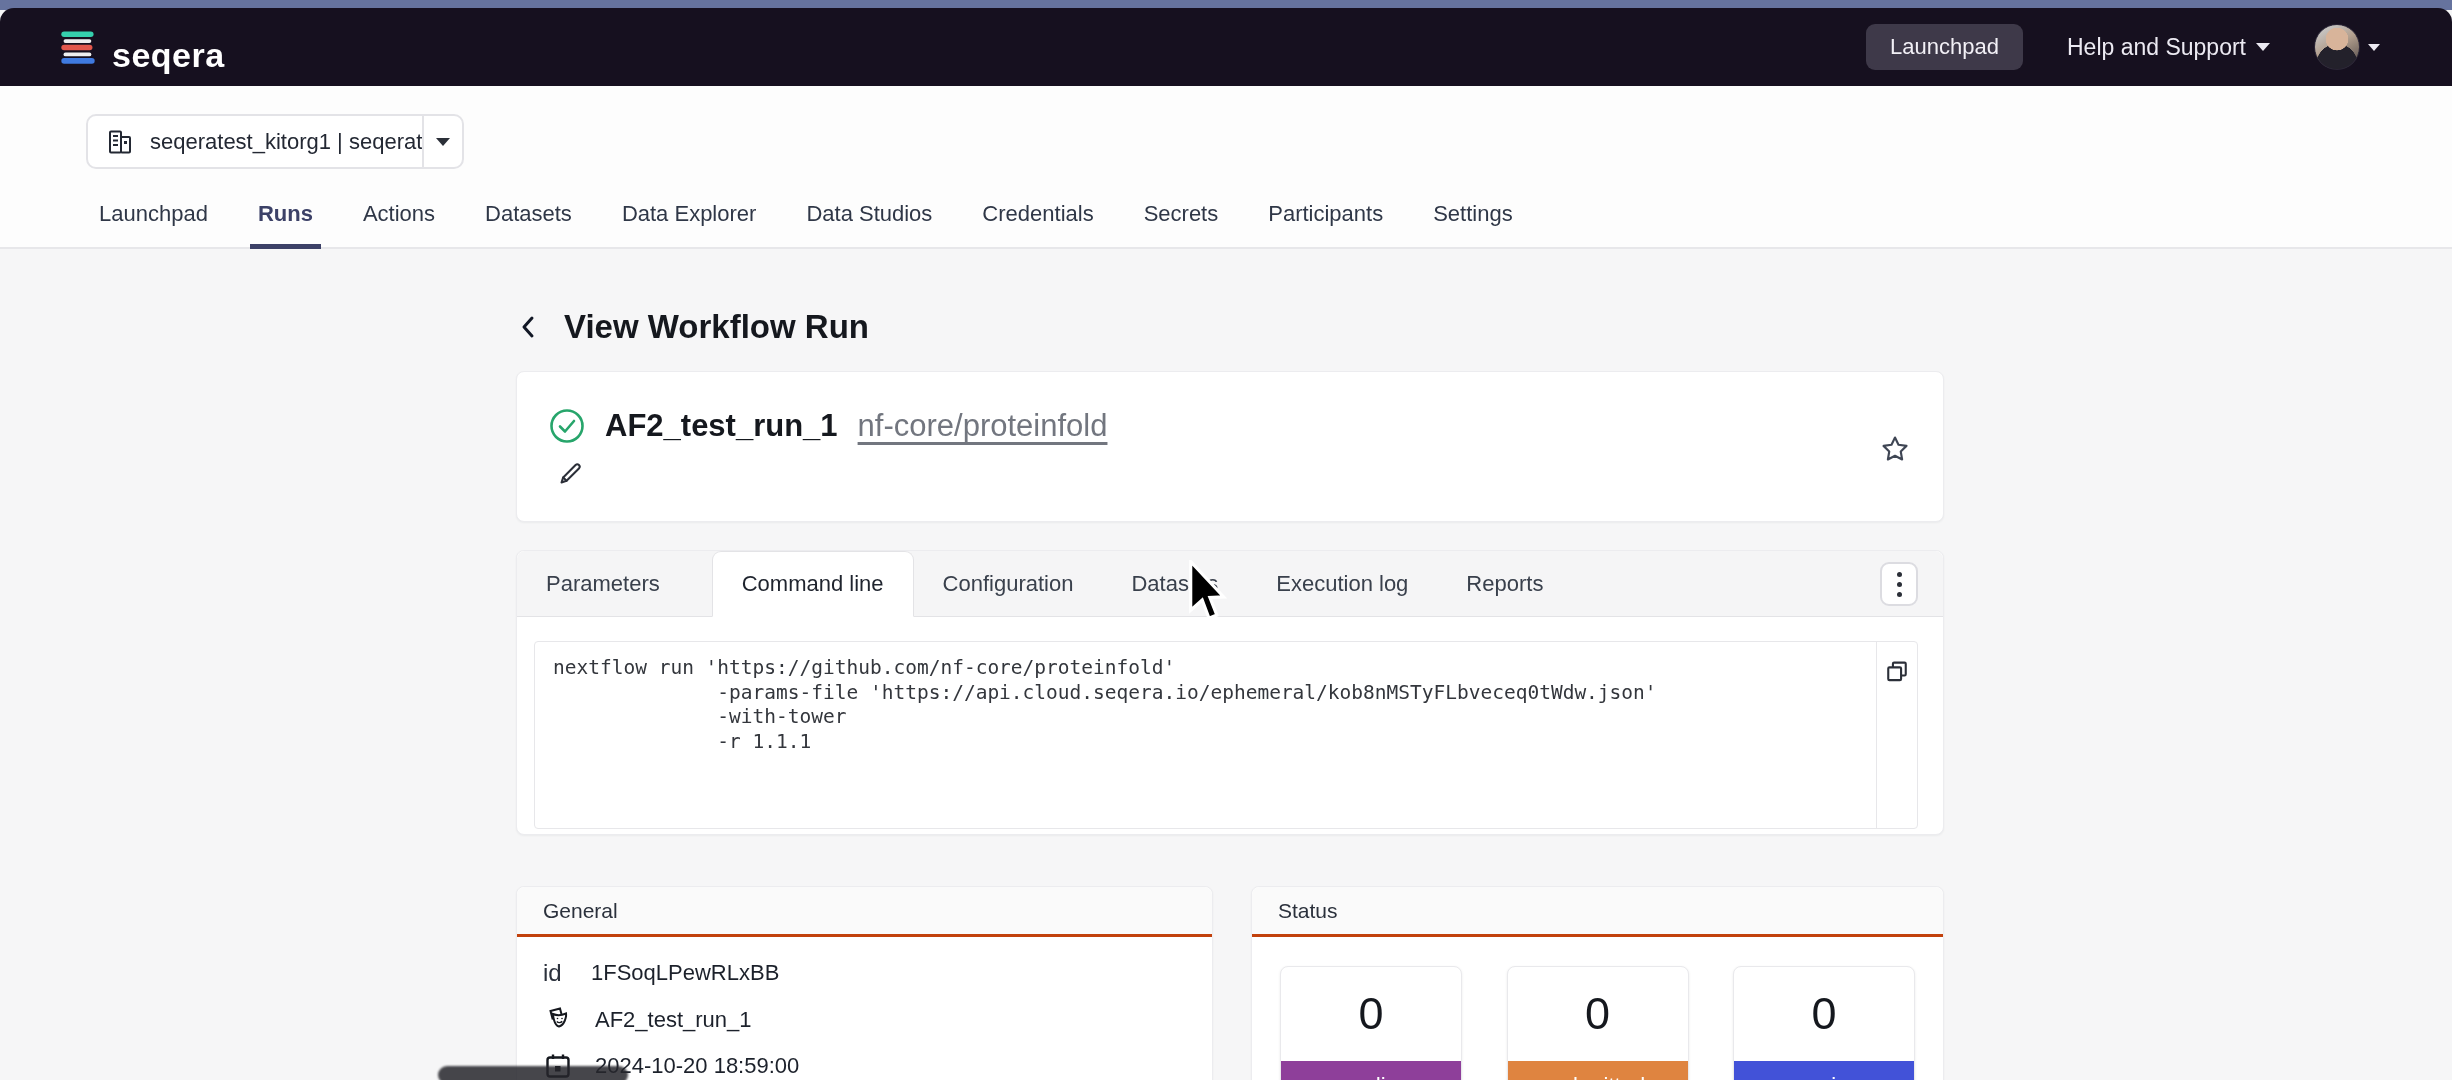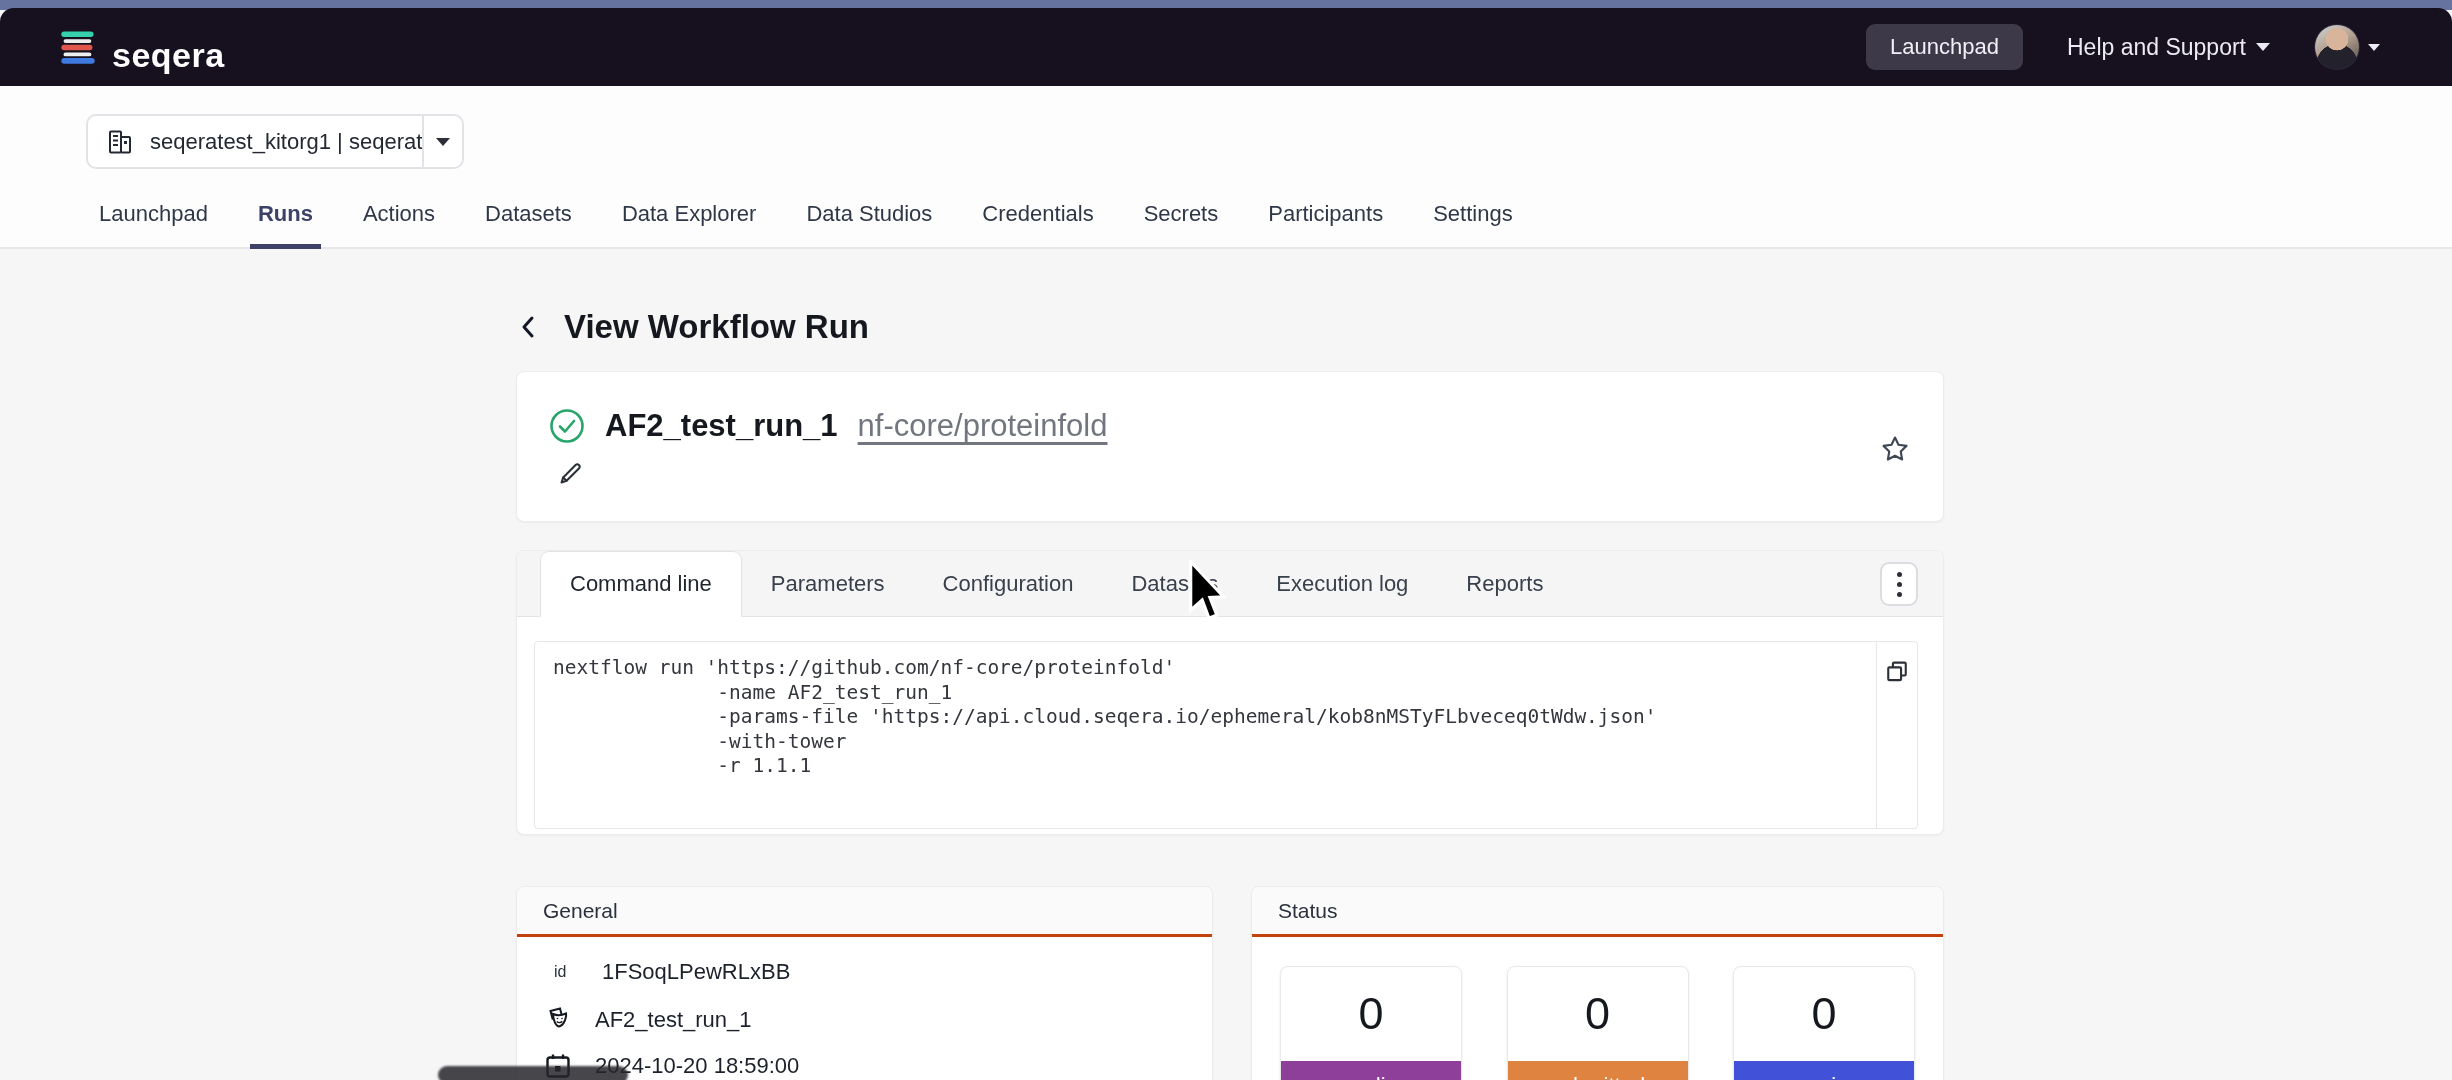--- a/index.html
+++ b/index.html
@@ -84,21 +84,21 @@
   .code-line { font-family:"DejaVu Sans Mono","Liberation Mono",monospace; font-size:19.5px; line-height:24.6px; color:#33363c; white-space:pre; }
   .copy-col { flex:0 0 41px; border-left:1px solid #e7e7ea; display:flex; justify-content:center; padding-top:16px; }
   .copy-btn { cursor:pointer; height:30px; }
 
   
   .general-card { left:516px; top:886px; width:697px; height:270px; border-radius:8px 8px 0 0; }
   .status-card  { left:1251px; top:886px; width:693px; height:270px; border-radius:8px 8px 0 0; }
   .card-header { height:50px; background:#fafafa; border-bottom:3px solid #c2410c; border-radius:8px 8px 0 0; display:flex; align-items:center; padding-left:26px; font-size:21px; color:#2b313c; }
 
   .gen-row { position:absolute; left:26px; display:flex; align-items:center; gap:22px; }
-  .gen-label { font-size:16px; color:#2b313c; width:26px;margin-left:11px; }
+  .gen-label { font-size:24px; color:#2b313c; width:26px; }
   .gen-value { font-size:22px; color:#1c212b; }
 
   .status-tiles { position:absolute; left:28px; right:28px; top:79px; display:flex; justify-content:space-between; }
   .status-tile { width:182px; border:1px solid #e9e9ec; border-radius:8px; box-shadow:0 1px 3px rgba(0,0,0,.08); overflow:hidden; background:#fff; }
   .tile-count { height:94px; display:flex; align-items:center; justify-content:center; font-size:45px; font-weight:500; color:#15181e; }
   .tile-bar { height:60px; color:#fff; font-size:22px; text-align:center; padding-top:12px; }
 
   .overlay-smudge { position:absolute; left:438px; top:1066px; width:190px; height:18px; background:rgba(38,38,44,.85); border-radius:10px; filter:blur(1px); }
 
   .cursor { position:absolute; left:1186px; top:560px; z-index:50; pointer-events:none; }
@@ -196,36 +196,35 @@
   </span>
   <span class="star-btn">
     <svg width="30" height="30" viewBox="0 0 24 24" fill="none" stroke="#3f4654" stroke-width="1.7" stroke-linejoin="round">
       <path d="M12 2.8 L14.8 8.6 L21.2 9.5 L16.6 14 L17.7 20.4 L12 17.4 L6.3 20.4 L7.4 14 L2.8 9.5 L9.2 8.6 Z"></path>
     </svg>
   </span>
 </div>
 
 <div class="card detail-card">
   <div class="tabbar">
+    <div class="dtab">Parameters</div>
     <div class="dtab active">Command line</div>
-    <div class="dtab">Parameters</div>
     <div class="dtab">Configuration</div>
     <div class="dtab">Datasets</div>
     <div class="dtab">Execution log</div>
     <div class="dtab">Reports</div>
   </div>
   <div class="kebab-btn">
     <i></i>
       <i></i>
       <i></i>
   </div>
   <div class="code-box">
     <div class="code-area">
       <div class="code-line">nextflow run 'https://github.com/nf-core/proteinfold'</div>
-      <div class="code-line">              -name AF2_test_run_1</div>
       <div class="code-line">              -params-file 'https://api.cloud.seqera.io/ephemeral/kob8nMSTyFLbveceq0tWdw.json'</div>
       <div class="code-line">              -with-tower</div>
       <div class="code-line">              -r 1.1.1</div>
     </div>
     <div class="copy-col">
       <span class="copy-btn">
         <svg width="28" height="28" viewBox="0 0 24 24" fill="none" stroke="#2b2f38" stroke-width="1.8">
           <rect x="8.5" y="4" width="11" height="11" rx="1"></rect>
           <rect x="4.5" y="8" width="11" height="11" rx="1" fill="#ffffff"></rect>
         </svg>

